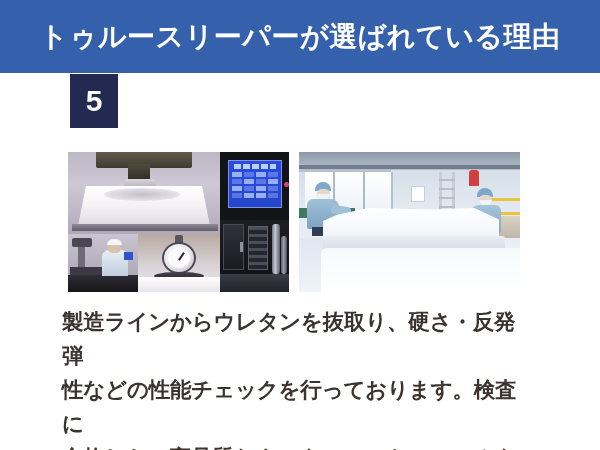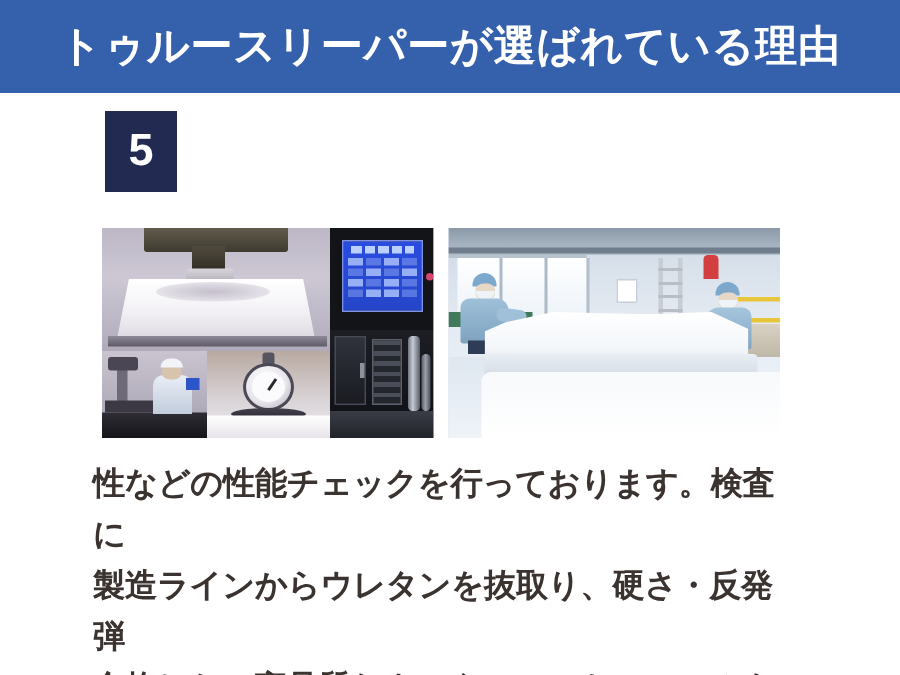--- a/index.html
+++ b/index.html
@@ -19,21 +19,21 @@
     height: 450px;
     background: #ffffff;
   }
 
   
   .header-banner {
     position: absolute;
     left: 0;
     top: 0;
     width: 600px;
-    height: 62px;
+    height: 73px;
     background: #3560ac;
     display: flex;
     align-items: center;
     justify-content: center;
     box-sizing: border-box;
   }
   .header-title {
     color: #ffffff;
     font-size: 28px;
     font-weight: bold;
@@ -544,19 +544,19 @@
       </div>
 
       <div class="pr-sheet"></div>
       <div class="pr-mattress"></div>
       <div class="pr-leftedge"></div>
       <div class="pr-foreground"></div>
     </div>
   </div>
 
   <div class="body-text">
+    <p>製造ラインからウレタンを抜取り、硬さ・反発弾</p>
     <p>性などの性能チェックを行っております。検査に</p>
-    <p>製造ラインからウレタンを抜取り、硬さ・反発弾</p>
     <p>合格した、高品質なウレタンマットレスのみを出</p>
 
   </div>
 
 </div>
 
 </body></html>

